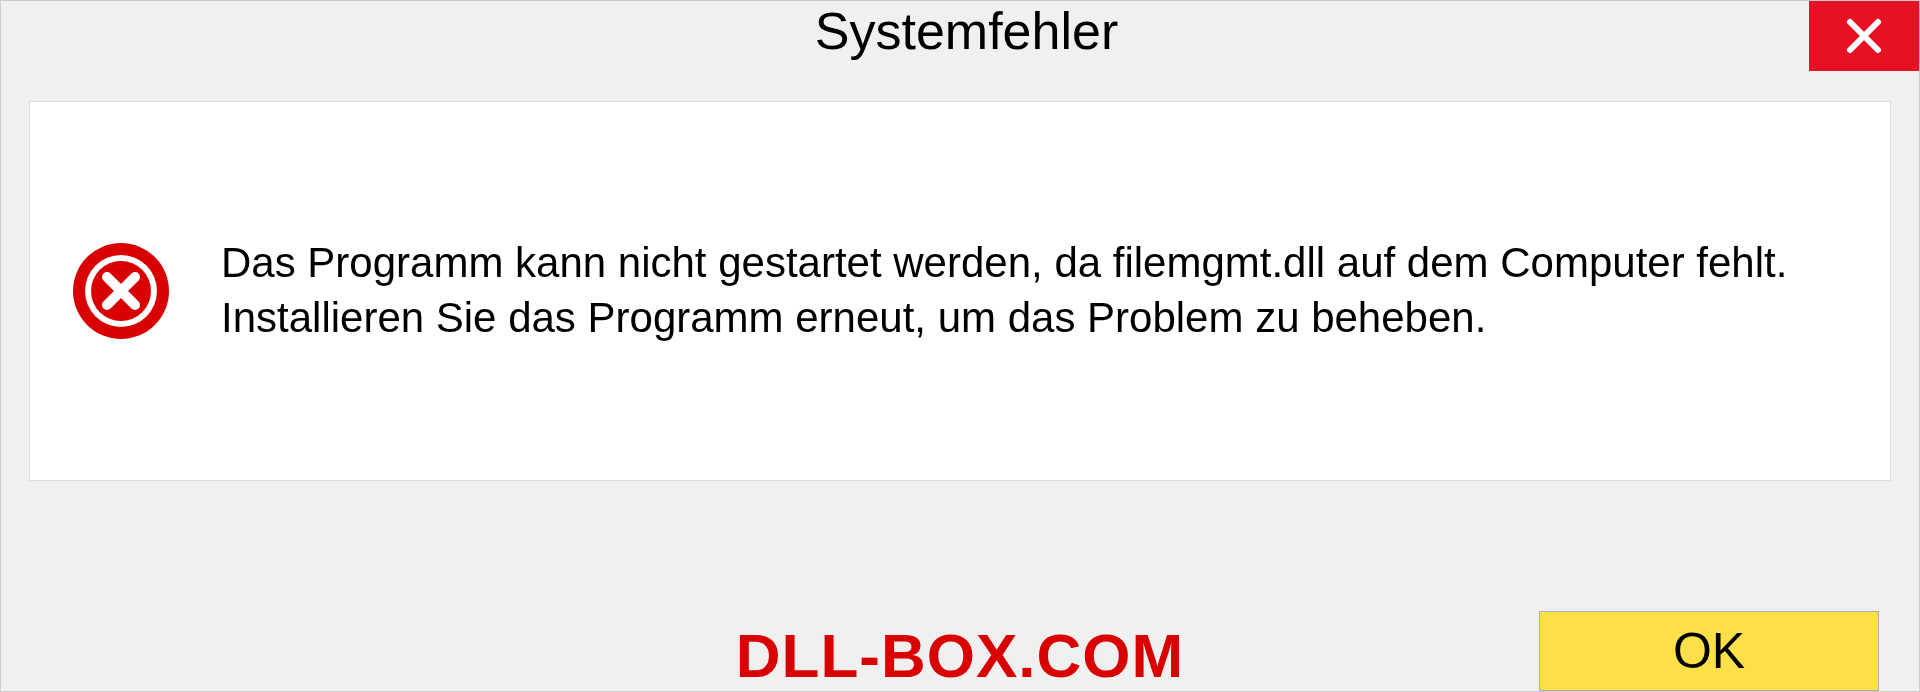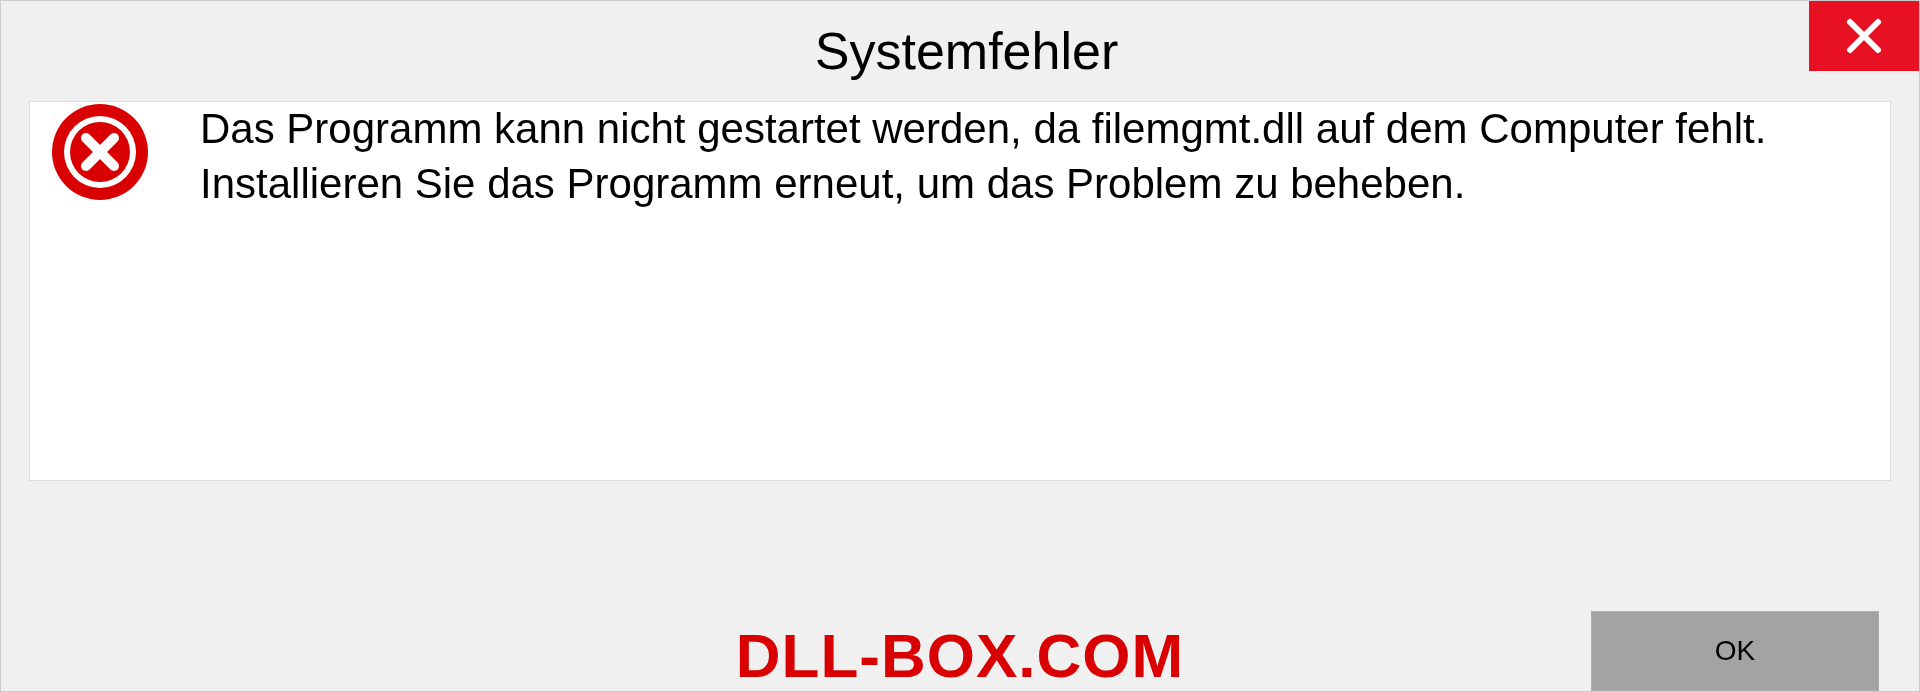--- a/index.html
+++ b/index.html
@@ -20,21 +20,21 @@
       left: 0;
       width: 1920px;
       height: 692px;
       background: #f0f0f0;
       border: 1px solid #cccccc;
     }
     .titlebar {
       position: relative;
       height: 80px;
       display: flex;
-      align-items: flex-end;
+      align-items: flex-start;
       justify-content: center;
       margin-left: 13px;
     }
     .titlebar-title {
       font-size: 52px;
       color: #000000;
       font-weight: 400;
     }
     .close-btn {
       position: absolute;
@@ -51,21 +51,22 @@
     .close-btn svg {
       width: 40px;
       height: 40px;
     }
     .content-panel {
       margin: 20px 28px 0 28px;
       background: #ffffff;
       border: 1px solid #dcdcdc;
       height: 380px;
       display: flex;
-      padding: 0 20px;
+      align-items: center;
+      padding: 0 41px;
     }
     .error-icon {
       flex-shrink: 0;
       width: 100px;
       height: 100px;
       margin-right: 50px;
     }
     .error-icon svg {
       width: 100%;
       height: 100%;
@@ -91,25 +92,25 @@
       position: absolute;
       left: 50%;
       transform: translateX(-50%);
       font-size: 62px;
       font-weight: 900;
       color: #d80000;
       letter-spacing: 1px;
       font-family: Arial, sans-serif;
     }
     .ok-button {
-      width: 288px;
+      width: 340px;
       height: 80px;
-      background: #a3a3a3;
+      background: #fde047;
       border: 1px solid #adadad;
-      font-size: 28px;
+      font-size: 50px;
       color: #000000;
       display: flex;
       align-items: center;
       justify-content: center;
       cursor: pointer;
       font-family: "Segoe UI", Arial, sans-serif;
     }
   </style>
 </head>
 <body>

